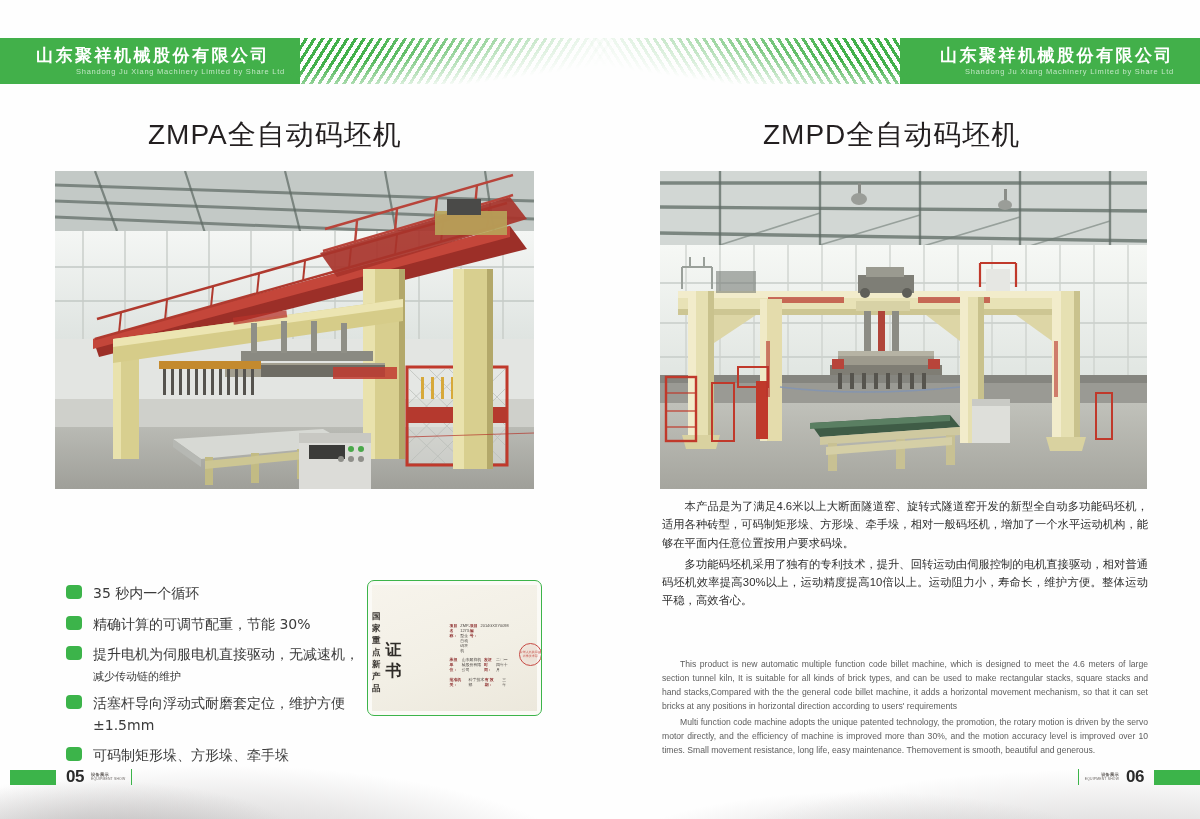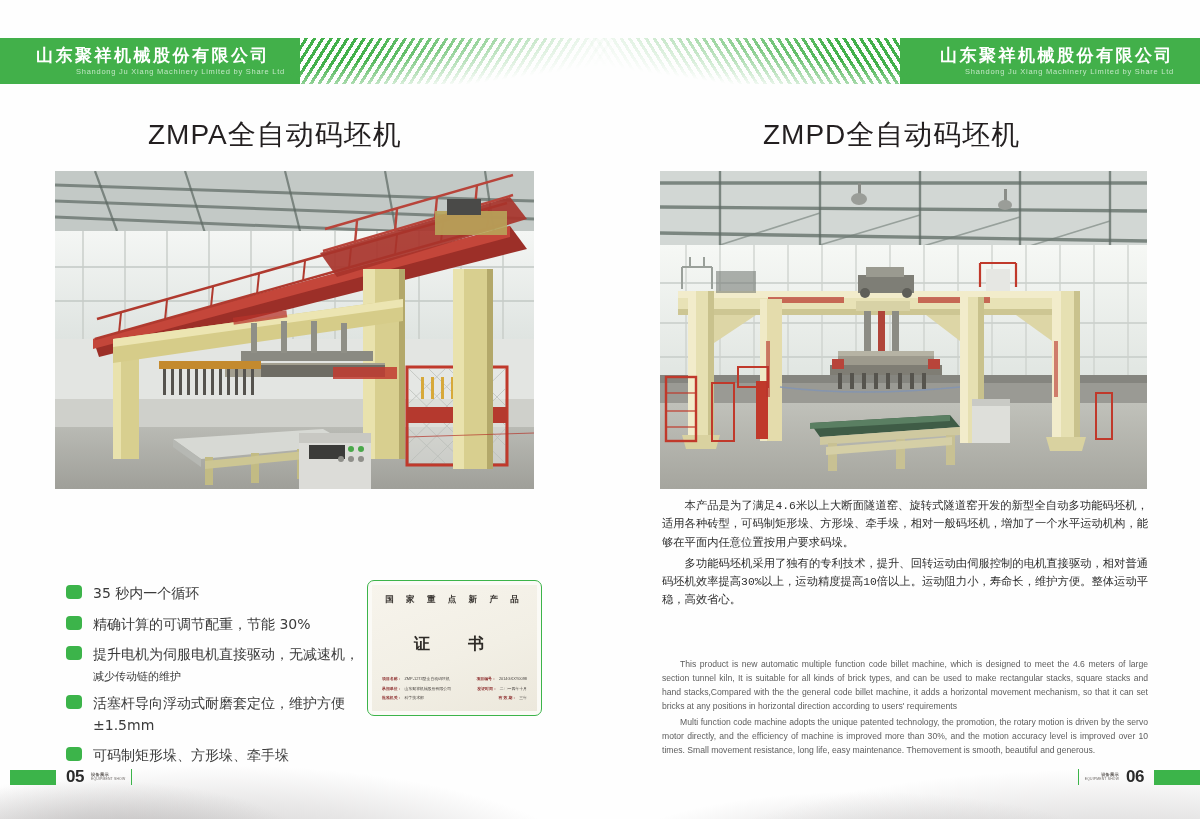--- a/index.html
+++ b/index.html
@@ -121,21 +121,21 @@
     font-family:"DejaVu Sans",sans-serif; }
 
   
   .cert {
     position:absolute; left:367px; top:580px; width:175px; height:136px;
     border:1.6px solid #3cb44a; border-radius:7px; background:#fbfaf6;
     overflow:hidden;
   }
   .cert-inner {
     position:absolute; inset:4px; background:linear-gradient(160deg,#f7f4ec 0%,#f2efe5 55%,#ece8dc 100%);
-    display:flex; flex-direction:column; align-items:center; padding-top:9px;gap:12px;
+    display:flex; align-items:center; padding-top:9px;
   }
   .cert-h1 { font-size:8.5px; letter-spacing:5px; color:#3a3632; font-weight:bold; }
   .cert-h2 { font-size:16px; letter-spacing:11px; color:#2e2b27; font-weight:bold; margin-top:16px; }
   .cert-fields { width:100%; padding:0 10px; margin-top:9px; font-size:3.9px; color:#4a4541; }
   .cert-frow { display:flex; justify-content:space-between; margin-bottom:4.5px; }
   .cert-lbl  { color:#8e2f2f; font-weight:bold; }
   .cert-val  { color:#4a4541; margin-left:3px; }
   .cert-cell { display:flex; }
   .cert-seals { display:flex; gap:11px; margin-top:4px; }
   .seal {
@@ -143,21 +143,21 @@
     border:1.6px solid #c0332e; color:#c0332e;
     display:flex; align-items:center; justify-content:center;
     font-size:3px; text-align:center; line-height:1.05; opacity:.88;
     background:radial-gradient(circle,rgba(192,51,46,.10),rgba(192,51,46,.02));
   }
 
   
   .copy-cn { position:absolute; left:662px; top:497px; width:486px; }
   .p-cn {
     font-size:11.3px; line-height:1.62; color:#2f2f2f; text-indent:2em;
-    text-align:justify; font-family:Liberation Mono, monospace;
+    text-align:justify; font-family:Liberation Sans, sans-serif;
     margin-bottom:3px;
   }
   .copy-en { position:absolute; left:662px; top:657px; width:486px; }
   .p-en {
     font-size:8.6px; line-height:1.63; color:#5d5d5d; text-indent:2.1em;
     text-align:justify; margin-bottom:2px;
   }
 
   
   .footer { position:absolute; bottom:32px; height:20px; display:flex; align-items:center; }

